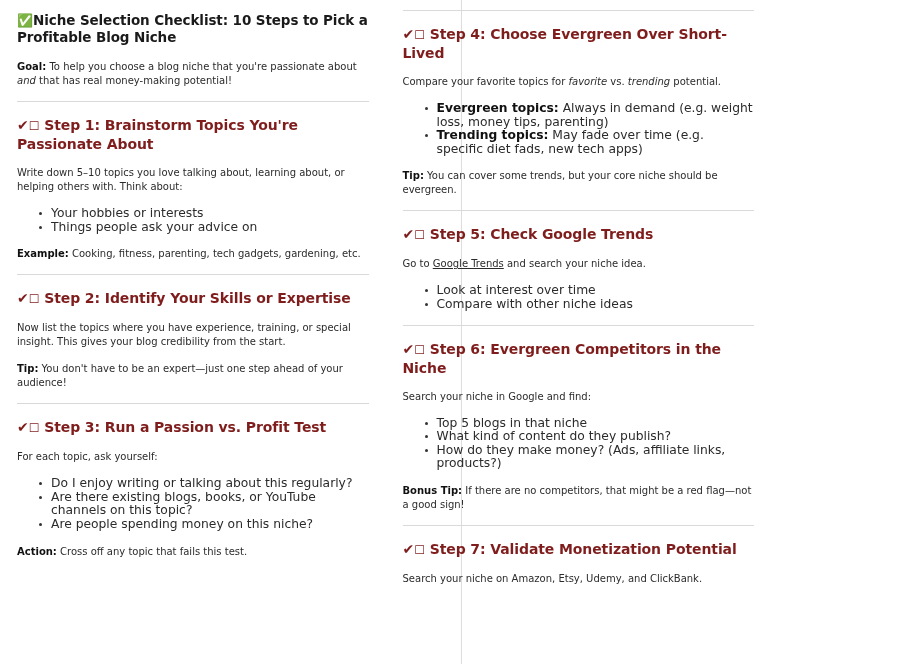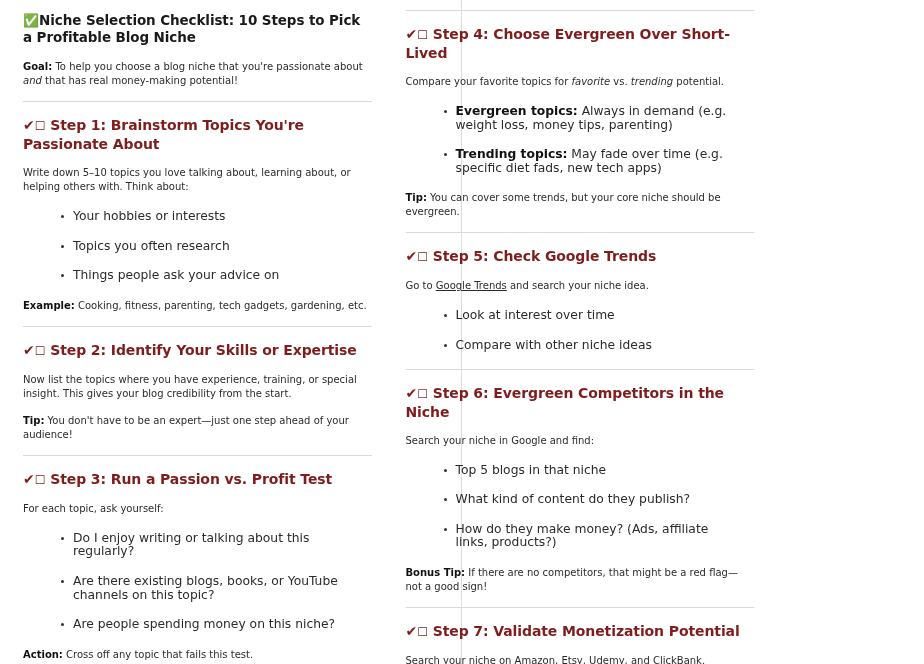--- a/index.html
+++ b/index.html
@@ -8,21 +8,20 @@
     width: 924px; height: 664px;
     background: #ffffff;
     font-family: "DejaVu Sans", "Liberation Sans", sans-serif;
     color: #222222;
     overflow: hidden;
   }
   .page {
     width: 771px; height: 664px;
     display: flex;
     position: relative;
-    padding-left: 6px;
   }
   .col {
     width: 462px;
     height: 664px;
     padding: 0 17px;
     overflow: hidden;
     position: relative;
   }
   .col-left  { padding-top: 12px; }
   .col-right { padding-top: 4px; }
@@ -70,21 +69,21 @@
   }
 
   ul.bullets {
     margin: 0 0 13px 0;
     padding-left: 34px;
     list-style: none;
   }
   ul.bullets li {
     font-size: 12.3px;
     line-height: 13.6px;
-    margin: 16px;
+    margin: 0;
     color: #2b2b2b;
     position: relative;
   }
   ul.bullets li::before {
     content: "";
     position: absolute;
     left: -12px;
     top: 5px;
     width: 3px; height: 3px;
     background: #333333;
@@ -121,21 +120,20 @@
     <p class="para"><b>Goal:</b><span> To help you choose a blog niche that you're passionate about </span><i>and</i><span> that has real money-making potential!</span></p>
 
     <hr class="rule">
 
     <div class="blk">
       <h2 class="step"><span class="mark">✔</span><span class="box">☐</span>
         <span>Step 1: Brainstorm Topics You're Passionate About</span></h2>
       <p class="para">Write down 5–10 topics you love talking about, learning about, or helping others with. Think about:</p>
       <ul class="bullets">
         <li>Your hobbies or interests</li>
-        <li>Topics you often research</li>
         <li>Things people ask your advice on</li>
       </ul>
       <p class="para"><b>Example:</b><span> Cooking, fitness, parenting, tech gadgets, gardening, etc.</span></p>
     </div>
 
     <hr class="rule">
 
     <div class="blk">
       <h2 class="step"><span class="mark">✔</span><span class="box">☐</span>
         <span>Step 2: Identify Your Skills or Expertise</span></h2>

